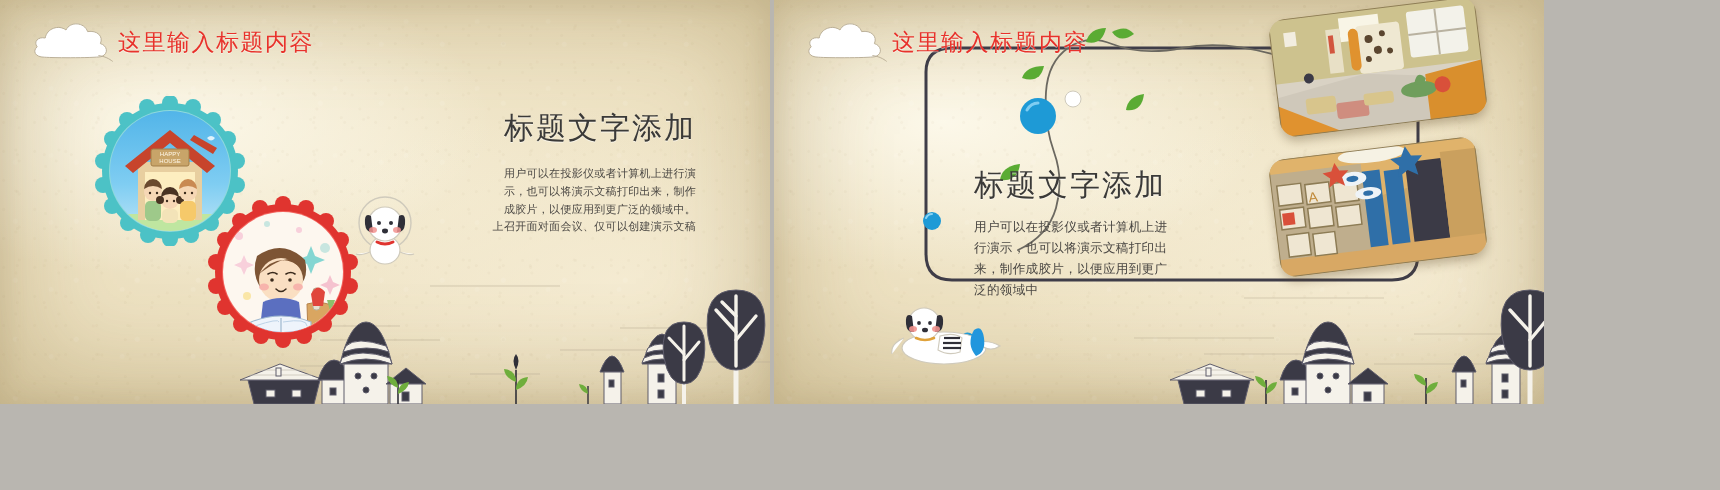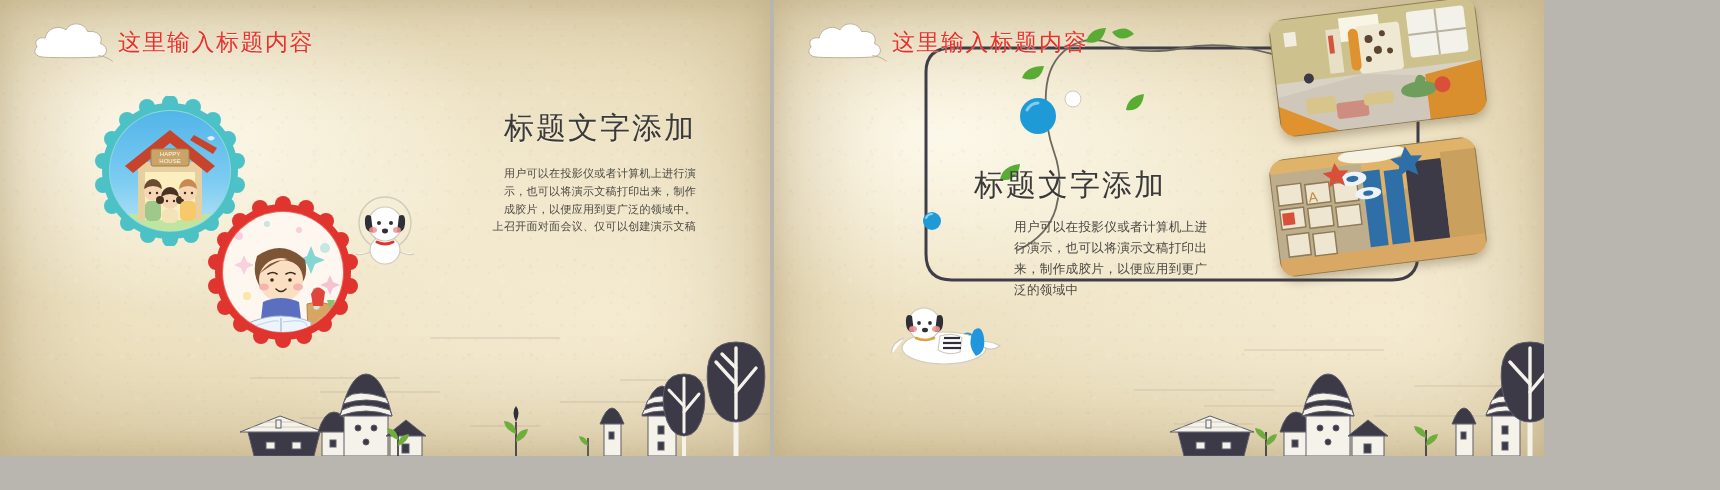--- a/index.html
+++ b/index.html
@@ -1,20 +1,20 @@
 <!DOCTYPE html>
 <html><head>
 <meta charset="utf-8">
 <style>
   * { box-sizing: border-box; margin:0; padding:0; }
   html,body { width:1720px; height:490px; overflow:hidden; background:#c9c6c0;
               font-family:"Liberation Sans", sans-serif; }
   .stage { position:relative; width:1720px; height:490px; display:flex; gap:4px; background:#b9b6b0; }
 
-  .slide { position:relative; width:770px; height:456px; overflow:hidden;
+  .slide { position:relative; width:770px; height:404px; overflow:hidden;
            background:
              radial-gradient(ellipse 60% 55% at 22% 30%, rgba(255,252,240,.85), rgba(255,252,240,0) 70%),
              radial-gradient(ellipse 70% 60% at 80% 70%, rgba(246,237,213,.8), rgba(246,237,213,0) 72%),
              radial-gradient(ellipse 120% 100% at 50% 45%, #f3ead0 0%, #ece0c0 42%, #ddcfa8 78%, #cfbf93 100%);
   }
   .slide.left { margin-left:0px; }
   .grain { position:absolute; inset:0; opacity:.45; pointer-events:none;
            background-image:
              radial-gradient(circle at 12% 22%, rgba(150,125,80,.10) 0 1px, transparent 2px),
              radial-gradient(circle at 37% 66%, rgba(150,125,80,.09) 0 1px, transparent 2px),
@@ -47,21 +47,21 @@
   .badge { position:absolute; border-radius:50%; z-index:4; }
 
   .badge1 { left:95px; top:96px; width:150px; height:150px; }
   .badge2 { left:207px; top:196px; width:152px; height:152px; }
 
   
   .frame-wrap { position:absolute; left:118px; top:20px; width:560px; height:320px; z-index:3; }
 
   .rtxt { position:absolute; left:200px; top:165px; width:290px; z-index:5; }
   .rtxt .sub-title { text-align:left; margin-bottom:11px; }
-  .rtxt .body-txt { text-align:justify; text-align-last:left; font-size:12.6px; line-height:1.68;margin-left:40px; }
+  .rtxt .body-txt { text-align:justify; text-align-last:left; font-size:12.6px; line-height:1.68; }
 
   .photo { position:absolute; z-index:5; border-radius:16px; overflow:hidden;
            box-shadow:0 5px 10px rgba(90,70,40,.33); }
   .photo.p1 { left:500px; top:8px; width:208px; height:118px; transform:rotate(-7deg); }
   .photo.p2 { left:500px; top:148px; width:208px; height:118px; transform:rotate(-7deg); }
   .photo svg { display:block; width:100%; height:100%; }
 
   .village { position:absolute; left:0; bottom:0; width:100%; height:150px; z-index:2; pointer-events:none; }
   .village svg { display:block; width:100%; height:100%; }
 

